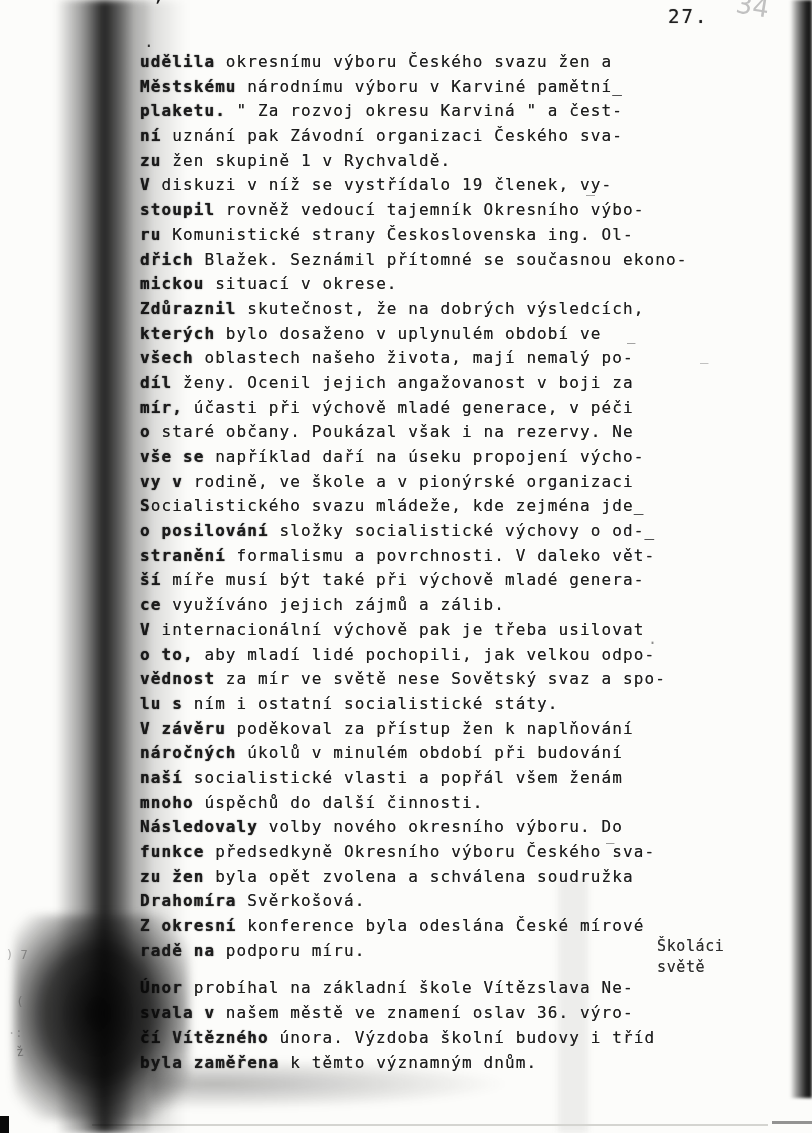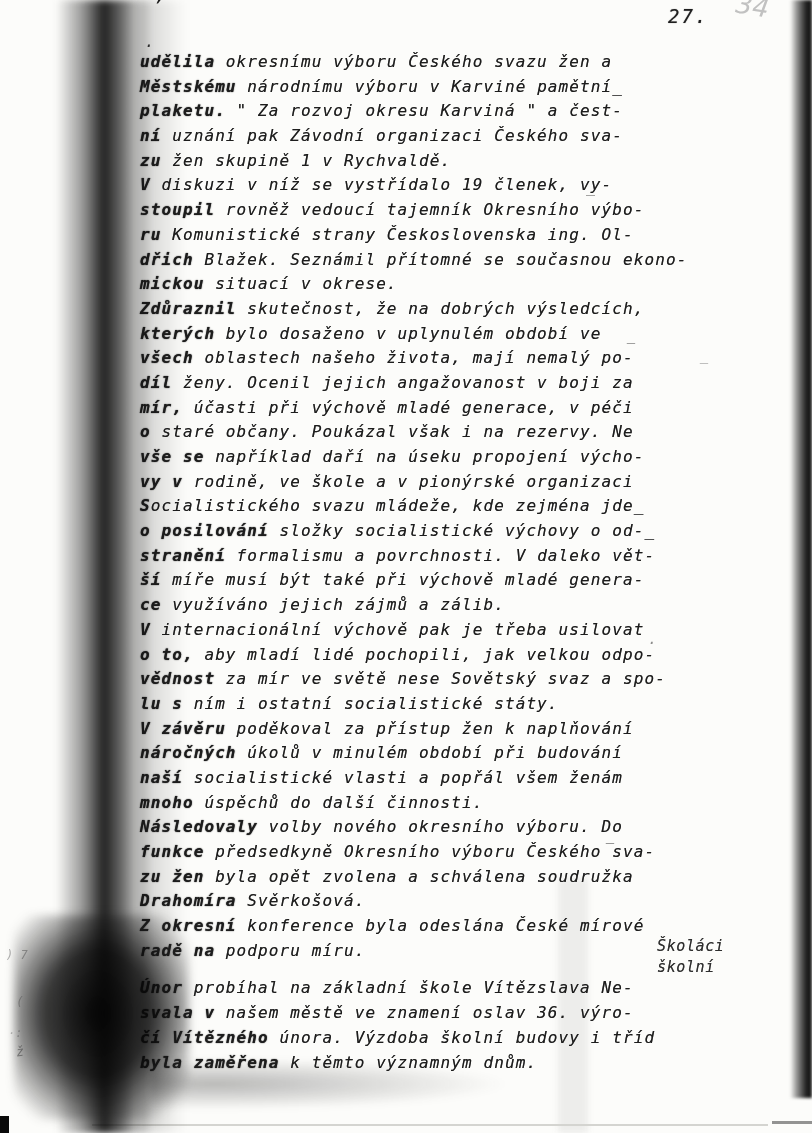--- a/index.html
+++ b/index.html
@@ -1,20 +1,19 @@
 <!DOCTYPE html>
 <html><head>
 <meta charset="utf-8">
 <style>
   html,body{margin:0;padding:0;background:#ffffff;}
   .page{
     position:relative;width:812px;height:1133px;overflow:hidden;
     background:#fcfcfa;
     font-family:"DejaVu Sans Mono","Liberation Mono",monospace;
-    font-style:italic;
   }
   
   .typed{
     position:absolute;left:140px;top:50px;z-index:2;
     font-size:16px;line-height:24.7px;letter-spacing:1.1px;
     color:#1d1d1d;white-space:pre;
     text-shadow:0 0 0.6px rgba(30,30,30,0.65);
   }
   .block + .block{margin-top:13px;}
   .tline{display:block;height:24.7px;white-space:pre;}
@@ -92,21 +91,21 @@
   <div class="bottom-rule-right"></div>
   <div class="corner-square"></div>
 
   <div class="page-number">27.</div>
   <div class="corner-mark">34</div>
 
   <div class="typed" style="color: rgb(29, 29, 29);"><div class="block"><div class="tline"><span class="b">udělila</span><span class="r"> okresnímu výboru Českého svazu žen a</span></div><div class="tline"><span class="b">Městskému</span><span class="r"> národnímu výboru v Karviné pamětní_</span></div><div class="tline"><span class="b">plaketu.</span><span class="r"> " Za rozvoj okresu Karviná " a čest-</span></div><div class="tline"><span class="b">ní</span><span class="r"> uznání pak Závodní organizaci Českého sva-</span></div><div class="tline"><span class="b">zu</span><span class="r"> žen skupině 1 v Rychvaldě.</span></div><div class="tline"><span class="b">V</span><span class="r"> diskuzi v níž se vystřídalo 19 členek, vy-</span></div><div class="tline"><span class="b">stoupil</span><span class="r"> rovněž vedoucí tajemník Okresního výbo-</span></div><div class="tline"><span class="b">ru</span><span class="r"> Komunistické strany Československa ing. Ol-</span></div><div class="tline"><span class="b">dřich</span><span class="r"> Blažek. Seznámil přítomné se současnou ekono-</span></div><div class="tline"><span class="b">mickou</span><span class="r"> situací v okrese.</span></div><div class="tline"><span class="b">Zdůraznil</span><span class="r"> skutečnost, že na dobrých výsledcích,</span></div><div class="tline"><span class="b">kterých</span><span class="r"> bylo dosaženo v uplynulém období ve</span></div><div class="tline"><span class="b">všech</span><span class="r"> oblastech našeho života, mají nemalý po-</span></div><div class="tline"><span class="b">díl</span><span class="r"> ženy. Ocenil jejich angažovanost v boji za</span></div><div class="tline"><span class="b">mír,</span><span class="r"> účasti při výchově mladé generace, v péči</span></div><div class="tline"><span class="b">o</span><span class="r"> staré občany. Poukázal však i na rezervy. Ne</span></div><div class="tline"><span class="b">vše se</span><span class="r"> například daří na úseku propojení výcho-</span></div><div class="tline"><span class="b">vy v</span><span class="r"> rodině, ve škole a v pionýrské organizaci</span></div><div class="tline"><span class="b">S</span><span class="r">ocialistického svazu mládeže, kde zejména jde_</span></div><div class="tline"><span class="b">o posilování</span><span class="r"> složky socialistické výchovy o od-_</span></div><div class="tline"><span class="b">stranění</span><span class="r"> formalismu a povrchnosti. V daleko vět-</span></div><div class="tline"><span class="b">ší</span><span class="r"> míře musí být také při výchově mladé genera-</span></div><div class="tline"><span class="b">ce</span><span class="r"> využíváno jejich zájmů a zálib.</span></div><div class="tline"><span class="b">V</span><span class="r"> internacionální výchově pak je třeba usilovat</span></div><div class="tline"><span class="b">o to,</span><span class="r"> aby mladí lidé pochopili, jak velkou odpo-</span></div><div class="tline"><span class="b">vědnost</span><span class="r"> za mír ve světě nese Sovětský svaz a spo-</span></div><div class="tline"><span class="b">lu s</span><span class="r"> ním i ostatní socialistické státy.</span></div><div class="tline"><span class="b">V závěru</span><span class="r"> poděkoval za přístup žen k naplňování</span></div><div class="tline"><span class="b">náročných</span><span class="r"> úkolů v minulém období při budování</span></div><div class="tline"><span class="b">naší</span><span class="r"> socialistické vlasti a popřál všem ženám</span></div><div class="tline"><span class="b">mnoho</span><span class="r"> úspěchů do další činnosti.</span></div><div class="tline"><span class="b">Následovaly</span><span class="r"> volby nového okresního výboru. Do</span></div><div class="tline"><span class="b">funkce</span><span class="r"> předsedkyně Okresního výboru Českého sva-</span></div><div class="tline"><span class="b">zu žen</span><span class="r"> byla opět zvolena a schválena soudružka</span></div><div class="tline"><span class="b">Drahomíra</span><span class="r"> Svěrkošová.</span></div><div class="tline"><span class="b">Z okresní</span><span class="r"> konference byla odeslána České mírové</span></div><div class="tline"><span class="b">radě na</span><span class="r"> podporu míru.</span></div></div><div class="block"><div class="tline"><span class="b">Únor</span><span class="r"> probíhal na základní škole Vítězslava Ne-</span></div><div class="tline"><span class="b">svala v</span><span class="r"> našem městě ve znamení oslav 36. výro-</span></div><div class="tline"><span class="b">čí Vítězného</span><span class="r"> února. Výzdoba školní budovy i tříd</span></div><div class="tline"><span class="b">byla zaměřena</span><span class="r"> k těmto významným dnům.</span></div></div></div>
 
   <div class="margin-note">
     <div>Školáci</div>
-    <div>školní</div>
+    <div>světě</div>
   </div>
 
   <div>
       <span class="artifact" style="left: 152px; top: -6px; font-size: 20px; color: rgb(17, 17, 17); opacity: 0.95;">’</span>
       <span class="artifact" style="left: 144px; top: 36px; font-size: 16px; color: rgb(34, 34, 34); opacity: 0.9;">·</span>
       <span class="artifact" style="left: 586px; top: 178px; font-size: 15px; color: rgb(51, 51, 51); opacity: 0.7;">_</span>
       <span class="artifact" style="left: 627px; top: 334px; font-size: 14px; color: rgb(85, 85, 85); opacity: 0.55;">–</span>
       <span class="artifact" style="left: 700px; top: 354px; font-size: 14px; color: rgb(102, 102, 102); opacity: 0.4;">–</span>
       <span class="artifact" style="left: 648px; top: 630px; font-size: 15px; color: rgb(68, 68, 68); opacity: 0.6;">.</span>
       <span class="artifact" style="left: 606px; top: 834px; font-size: 14px; color: rgb(68, 68, 68); opacity: 0.55;">–</span>

